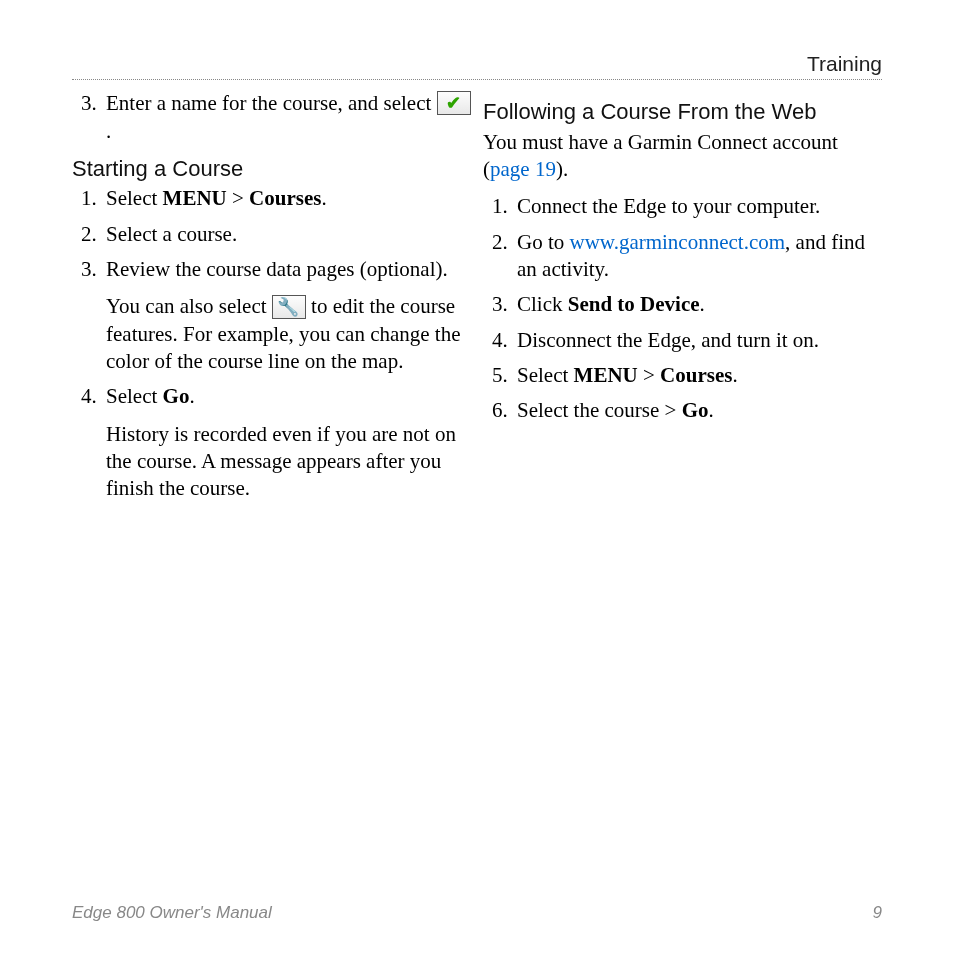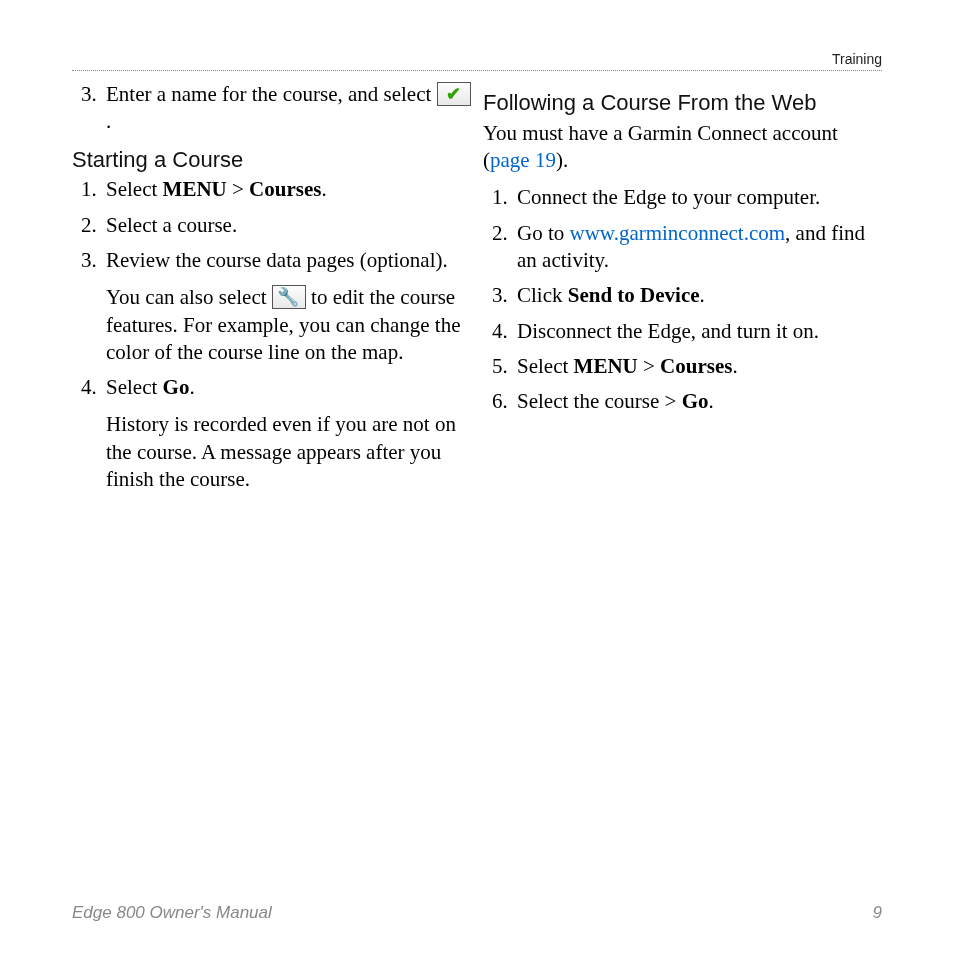--- a/index.html
+++ b/index.html
@@ -17,21 +17,21 @@
   .page {
     padding: 50px 72px 30px 72px;
     box-sizing: border-box;
     height: 100%;
     display: flex;
     flex-direction: column;
   }
   .header {
     text-align: right;
     font-family: Arial, Helvetica, sans-serif;
-    font-size: 14px;
+    font-size: 21px;
     color: #222;
     border-bottom: 1px dotted #888;
     padding-bottom: 2px;
     margin-bottom: 10px;
   }
   .columns {
     display: flex;
     flex: 1;
     gap: 12px;
   }

